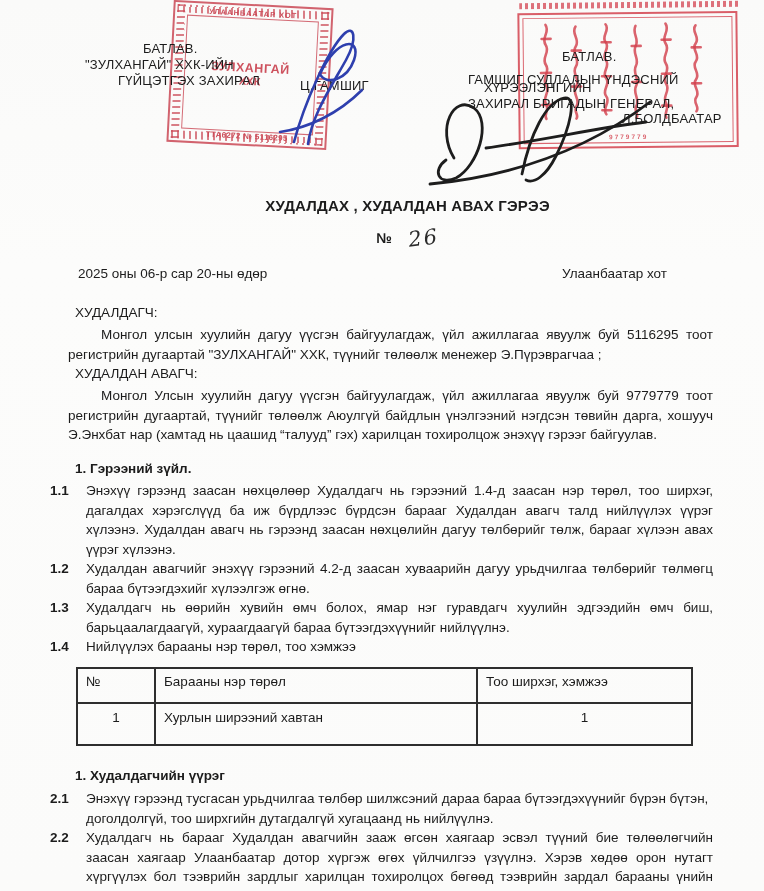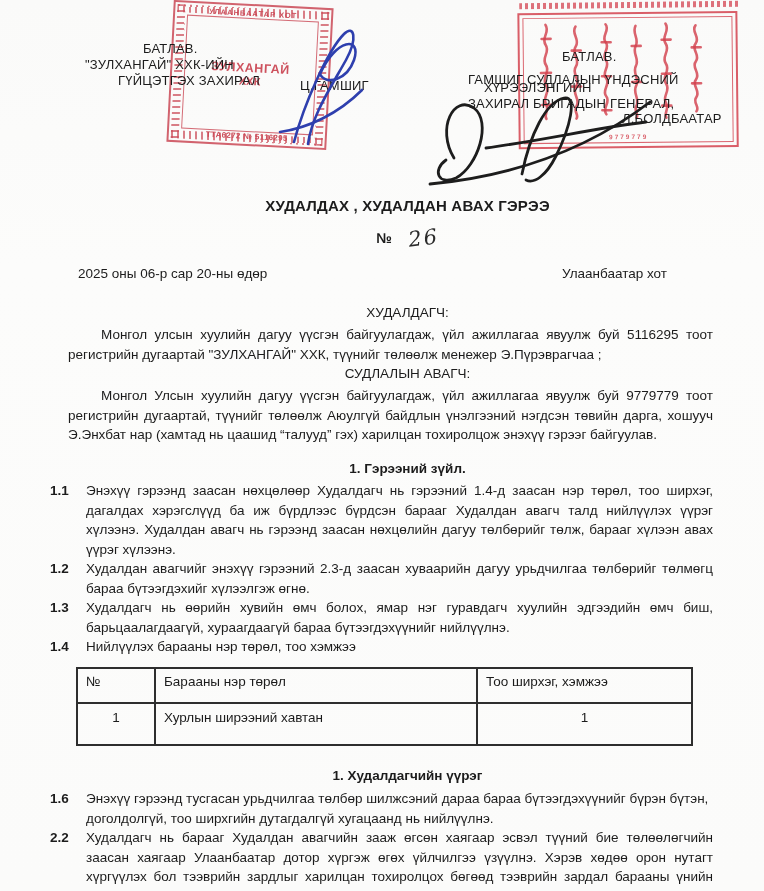--- a/index.html
+++ b/index.html
@@ -32,21 +32,21 @@
   .stamp-rc svg{position:absolute;top:14px;left:6px;}
   .stamp-rc .num{position:absolute;bottom:8px;left:0;right:6px;text-align:center;font-size:6.5px;color:rgba(208,50,64,.8);letter-spacing:2px;font-weight:700;}
   
   .sig{pointer-events:none;}
   
   .t-title{top:197px;left:75px;width:665px;text-align:center;font-size:15px;font-weight:700;letter-spacing:.2px;}
   .t-no{top:224px;left:75px;width:665px;text-align:center;font-size:14px;font-weight:700;}
   .hand{display:inline-block;font-family:"DejaVu Serif",serif;font-style:italic;font-weight:400;font-size:21px;color:#2a2a2a;transform:rotate(-7deg) translateY(2px);margin-left:16px;letter-spacing:2px;}
   .t-date{top:266px;left:78px;width:635px;display:flex;justify-content:space-between;font-size:13.5px;}
   .t-date .city{margin-right:46px;}
-  .chead{left:75px;width:665px;text-align:center;font-size:13.5px;font-weight:400;}
+  .chead{left:75px;width:665px;font-size:13.5px;font-weight:400;}
   .chead.b{font-weight:700;}
   .par{left:68px;width:645px;font-size:13.5px;line-height:19.6px;text-align:justify;text-indent:33px;}
   .item{left:50px;width:663px;display:flex;font-size:13.5px;line-height:19.6px;}
   .item .no{width:36px;font-weight:700;flex:none;}
   .item .tx{flex:1;text-align:justify;}
   .item .tx.lft{text-align:left;}
   
   .goods{position:absolute;left:76px;top:667px;border-collapse:collapse;table-layout:fixed;}
   .goods td{border:2px solid #2e2e2e;font-size:13.5px;font-weight:400;padding:4px 8px;vertical-align:middle;background:transparent;}
   .goods .hrow td{height:24px;vertical-align:top;padding-top:5px;}
@@ -128,32 +128,32 @@
   <div class="abs t-title">ХУДАЛДАХ , ХУДАЛДАН АВАХ ГЭРЭЭ</div>
   <div class="abs t-no"><span>№</span><span class="hand">26</span></div>
 
   <div class="abs t-date">
     <span>2025 оны 06-р сар 20-ны өдөр</span>
     <span class="city">Улаанбаатар хот</span>
   </div>
 
   <div class="abs chead" style="top:305px;">ХУДАЛДАГЧ:</div>
   <div class="abs par" style="top:325px;">Монгол улсын хуулийн дагуу үүсгэн байгуулагдаж, үйл ажиллагаа явуулж буй 5116295 тоот регистрийн дугаартай "ЗУЛХАНГАЙ" ХХК, түүнийг төлөөлж менежер Э.Пүрэврагчаа ;</div>
-  <div class="abs chead" style="top:366px;">СУДЛАЛЫН АВАГЧ:</div>
+  <div class="abs chead" style="top:366px;">ХУДАЛДАН АВАГЧ:</div>
   <div class="abs par" style="top:386px;">Монгол Улсын хуулийн дагуу үүсгэн байгуулагдаж, үйл ажиллагаа явуулж буй 9779779 тоот регистрийн дугаартай, түүнийг төлөөлж Аюулгүй байдлын үнэлгээний нэгдсэн төвийн дарга, хошууч Э.Энхбат нар (хамтад нь цаашид “талууд” гэх) харилцан тохиролцож энэхүү гэрээг байгуулав.</div>
 
   <div class="abs chead b" style="top:461px;">1.  Гэрээний зүйл.</div>
 
   <div class="abs item" style="top:481px;">
     <div class="no">1.1</div>
     <div class="tx">Энэхүү гэрээнд заасан нөхцөлөөр Худалдагч нь гэрээний 1.4-д заасан нэр төрөл, тоо ширхэг, дагалдах хэрэгслүүд ба иж бүрдлээс бүрдсэн барааг Худалдан авагч талд нийлүүлэх үүрэг хүлээнэ. Худалдан авагч нь гэрээнд заасан нөхцөлийн дагуу төлбөрийг төлж, барааг хүлээн авах үүрэг хүлээнэ.</div>
   </div>
   <div class="abs item" style="top:559px;">
     <div class="no">1.2</div>
-    <div class="tx">Худалдан авагчийг энэхүү гэрээний 2.3-д заасан хуваарийн дагуу урьдчилгаа төлбөрийг төлмөгц бараа бүтээгдэхийг хүлээлгэж өгнө.</div>
+    <div class="tx">Худалдан авагчийг энэхүү гэрээний 4.2-д заасан хуваарийн дагуу урьдчилгаа төлбөрийг төлмөгц бараа бүтээгдэхийг хүлээлгэж өгнө.</div>
   </div>
   <div class="abs item" style="top:598px;">
     <div class="no">1.3</div>
     <div class="tx">Худалдагч нь өөрийн хувийн өмч болох, ямар нэг гуравдагч хуулийн эдгээдийн өмч биш, барьцаалагдаагүй, хураагдаагүй бараа бүтээгдэхүүнийг нийлүүлнэ.</div>
   </div>
   <div class="abs item" style="top:637px;">
     <div class="no">1.4</div>
     <div class="tx lft">Нийлүүлэх барааны нэр төрөл, тоо хэмжээ</div>
   </div>
 
@@ -168,21 +168,21 @@
         <td class="c1 tc">1</td>
         <td class="c2">Хурлын ширээний хавтан</td>
         <td class="c3 tc">1</td>
       </tr>
     </tbody>
   </table>
 
   <div class="abs chead b" style="top:768px;">1.  Худалдагчийн үүрэг</div>
 
   <div class="abs item" style="top:789px;">
-    <div class="no">1.6</div>
+    <div class="no">2.1</div>
     <div class="tx lft">Энэхүү гэрээнд тусгасан урьдчилгаа төлбөр шилжсэний дараа бараа бүтээгдэхүүнийг бүрэн бүтэн, доголдолгүй, тоо ширхгийн дутагдалгүй хугацаанд нь нийлүүлнэ.</div>
   </div>
   <div class="abs item" style="top:828px;">
     <div class="no">2.2</div>
     <div class="tx">Худалдагч нь барааг Худалдан авагчийн зааж өгсөн хаягаар эсвэл түүний бие төлөөлөгчийн заасан хаягаар Улаанбаатар дотор хүргэж өгөх үйлчилгээ үзүүлнэ. Хэрэв хөдөө орон нутагт хүргүүлэх бол тээврийн зардлыг харилцан тохиролцох бөгөөд тээврийн зардал барааны үнийн дүнд шингээгүй болно.</div>
   </div>
 
 </div>
 
 </body></html>

